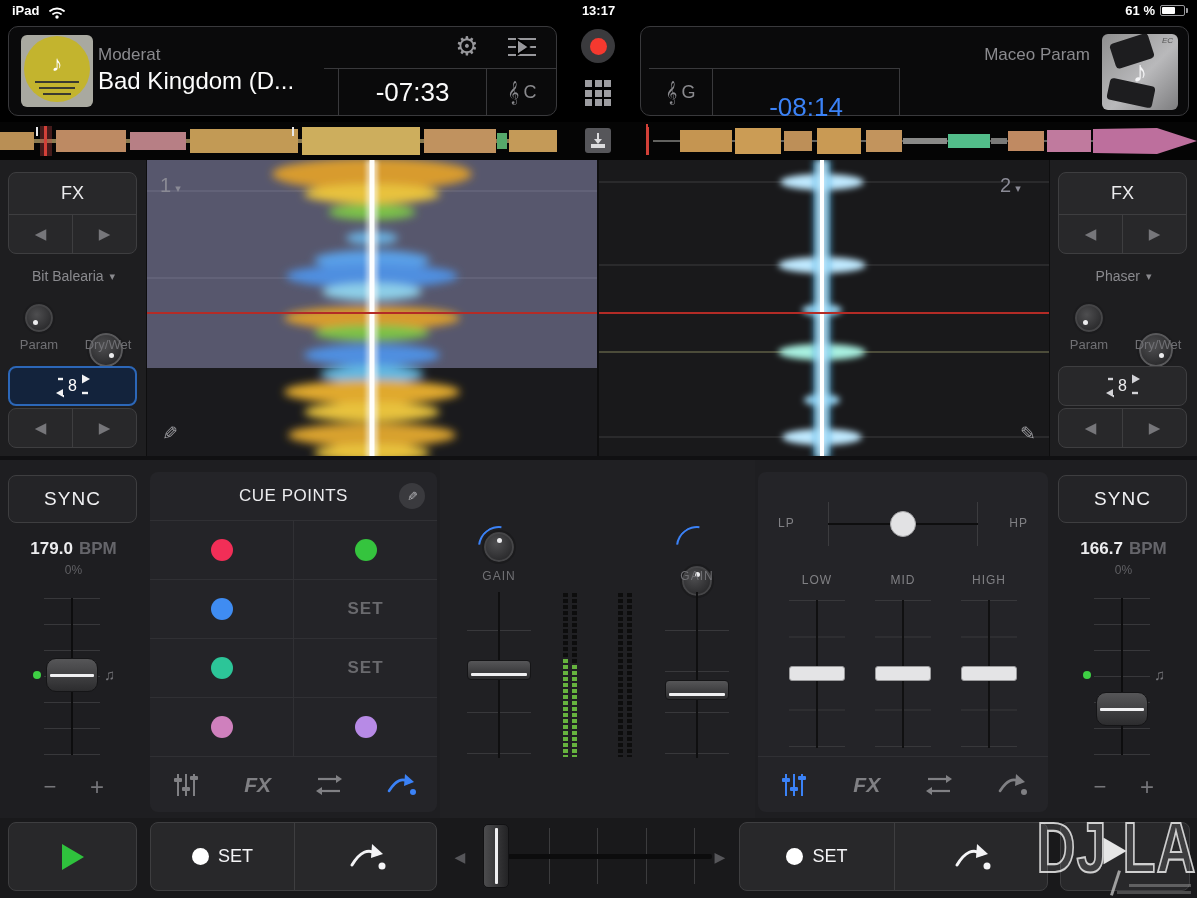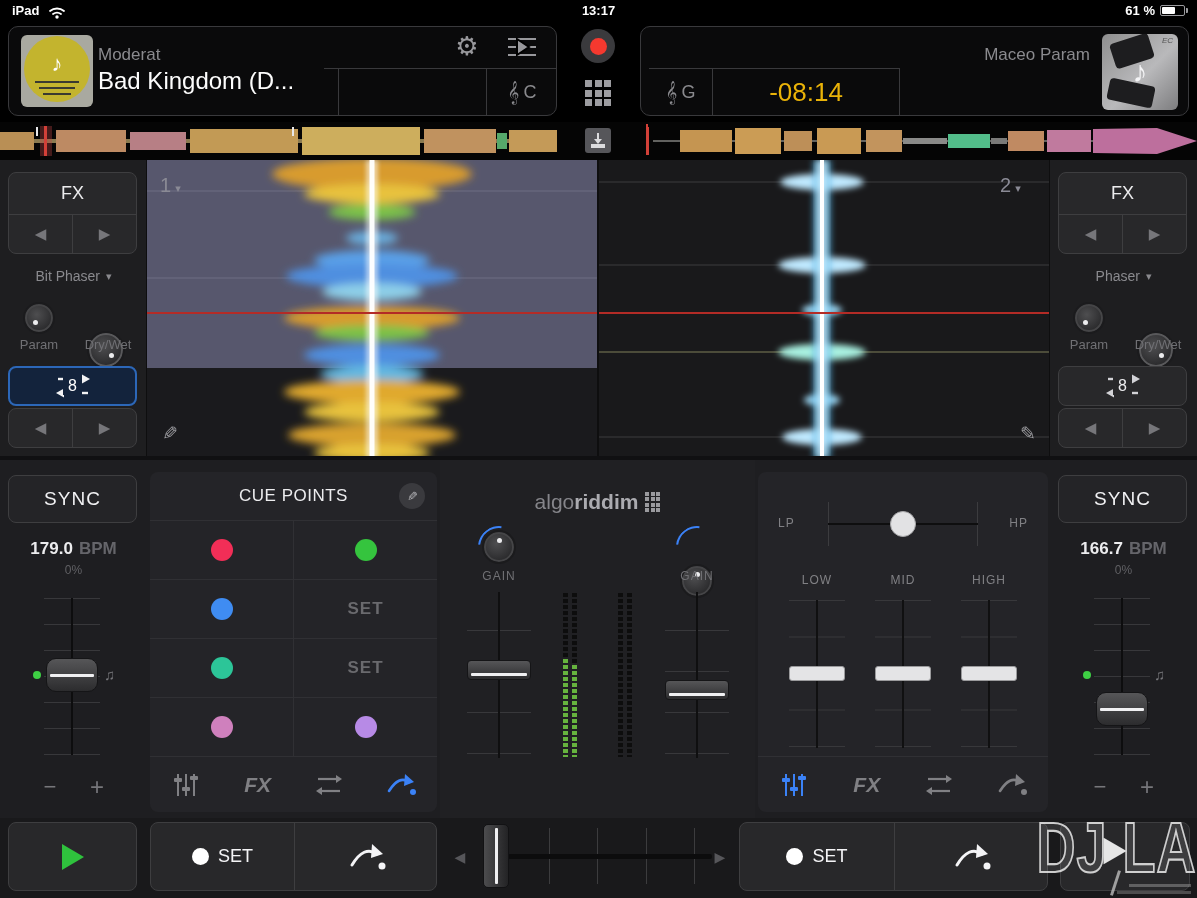--- a/index.html
+++ b/index.html
@@ -53,20 +53,21 @@
         <div class="abs ctr" style="left:0;top:14px;width:72px;height:30px;font-size:22px;color:#fff;">♪</div>
         <div class="abs" style="left:14px;top:46px;width:44px;height:2px;background:#3a3a30;"></div>
         <div class="abs" style="left:18px;top:52px;width:36px;height:2px;background:#3a3a30;"></div>
         <div class="abs" style="left:22px;top:58px;width:28px;height:2px;background:#3a3a30;"></div>
       </div>
       <div class="abs gray" style="left:89px;top:18px;font-size:17px;">Moderat</div>
       <div class="abs" style="left:89px;top:40px;font-size:24px;color:#fdfdfd;width:235px;white-space:nowrap;overflow:hidden;">Bad Kingdom (D...</div>
       <div class="abs" style="left:315px;top:41px;width:233px;height:1px;background:#39393c;"></div>
       <div class="abs" style="left:329px;top:41px;width:1px;height:48px;background:#39393c;"></div>
       <div class="abs" style="left:477px;top:41px;width:1px;height:48px;background:#39393c;"></div>
+      <div class="abs ctr" style="left:330px;top:42px;width:147px;height:47px;font-size:26px;color:#fbfbfb;">-07:33</div>
       <div class="abs ctr" style="left:478px;top:42px;width:70px;height:47px;">
         <span class="gray" style="font-size:20px;">𝄞</span>
         <span class="gray" style="font-size:18px;margin-left:4px;">C</span>
       </div>
     </div>
 
     <div class="abs ctr" style="left:450px;top:8px;width:34px;height:32px;font-size:26px;color:#98989c;">⚙</div>
     <svg class="abs" style="left:506px;top:13px;" width="32" height="24">
       <path d="M2 4 H30 M2 12 H30 M2 20 H30" stroke="#98989c" stroke-width="2" fill="none"></path>
       <polygon points="11,4 23,12 11,20" fill="#98989c" stroke="#000" stroke-width="2"></polygon>
@@ -110,21 +111,21 @@
     </svg>
 
     <div class="abs" style="left:640px;top:4px;width:549px;height:90px;border:1px solid #39393c;border-radius:10px;background:#0a0a0b;">
       <div class="abs" style="left:8px;top:41px;width:250px;height:1px;background:#39393c;"></div>
       <div class="abs" style="left:71px;top:41px;width:1px;height:48px;background:#39393c;"></div>
       <div class="abs" style="left:258px;top:41px;width:1px;height:48px;background:#39393c;"></div>
       <div class="abs ctr" style="left:8px;top:42px;width:63px;height:47px;">
         <span class="gray" style="font-size:20px;">𝄞</span>
         <span class="gray" style="font-size:18px;margin-left:4px;">G</span>
       </div>
-      <div class="abs ctr" style="left:72px;top:42px;width:186px;height:47px;font-size:26px;color:#eab308;">-08:14</div>
+      <div class="abs ctr" style="left:72px;top:57px;width:186px;height:47px;font-size:26px;color:#3b82f6;">-08:14</div>
       <div class="abs gray" style="right:98px;top:18px;font-size:17px;text-align:right;">Maceo Param</div>
       <div class="abs" style="right:10px;top:7px;width:76px;height:76px;border-radius:6px;background:linear-gradient(135deg,#8e8e8e,#b9b9bb 55%,#7d7d7f);overflow:hidden;">
         <div class="abs" style="left:10px;top:4px;width:40px;height:26px;background:#1d1d1f;transform:rotate(-18deg);border-radius:4px;"></div>
         <div class="abs" style="left:6px;top:48px;width:46px;height:22px;background:#1d1d1f;transform:rotate(12deg);border-radius:4px;"></div>
         <div class="abs ctr" style="left:18px;top:18px;width:40px;height:40px;font-size:30px;color:#f4f4f6;">♪</div>
         <div class="abs" style="right:5px;top:2px;font-size:8px;color:#555;font-style:italic;">EC</div>
       </div>
     </div>
   </div>
 
@@ -173,21 +174,21 @@
 
     <div class="abs" style="left:0;top:0;width:147px;height:300px;">
       <div class="abs btn" style="left:8px;top:12px;width:129px;height:82px;border-radius:8px;">
         <div class="abs ctr" style="left:0;top:0;width:127px;height:41px;font-size:18px;color:#ececee;">FX</div>
         <div class="abs" style="left:0;top:41px;width:127px;height:1px;background:#3e3e40;"></div>
         <div class="abs" style="left:63px;top:41px;width:1px;height:39px;background:#3e3e40;"></div>
         <div class="abs ctr" style="left:0;top:42px;width:63px;height:38px;font-size:15px;color:#76767a;">◀</div>
         <div class="abs ctr" style="left:64px;top:42px;width:63px;height:38px;font-size:15px;color:#76767a;">▶</div>
       </div>
       <div class="abs ctr" style="left:0;top:106px;width:147px;height:20px;">
-        <span style="font-size:14px;color:#8a8a8e;">Bit Phaser</span>
+        <span style="font-size:14px;color:#8a8a8e;">Bit Balearia</span>
         <span style="font-size:11px;color:#8a8a8e;margin-left:6px;">▾</span>
       </div>
       <div class="abs knob" style="left:23px;top:142px;width:32px;height:32px;">
           <span class="pip"></span>
         </div>
       <div class="abs knob" style="left:87px;top:139px;width:38px;height:38px;box-shadow:0 0 0 2px #59595b inset;">
           <span class="pip" style="left:58%;top:60%;"></span>
         </div>
       <div class="abs ctr" style="left:7px;top:176px;width:64px;height:16px;font-size:13px;color:#707074;">Param</div>
       <div class="abs ctr" style="left:75px;top:176px;width:66px;height:16px;font-size:13px;color:#707074;">Dry/Wet</div>
@@ -394,38 +395,20 @@
           <svg width="34" height="26">
             <path d="M5 19 Q15 3 25 10" stroke="#3b82f7" stroke-width="2.6" fill="none" stroke-linecap="round"></path>
             <polygon points="21,2 30,10 20,14" fill="#3b82f7"></polygon>
             <circle cx="29" cy="20" r="3" fill="#3b82f7"></circle>
           </svg>
         </span>
       </div>
     </div>
 
     <div class="abs" style="left:440px;top:0;width:315px;height:358px;background:#202023;">
-      <div class="abs ctr" style="left:0;top:28px;width:315px;height:28px;">
-        <span style="font-size:21px;color:#85858a;">algo</span>
-          <span style="font-size:21px;font-weight:bold;color:#ababb0;">riddim</span>
-        <span style="display:inline-grid;grid-template-columns:repeat(3,4px);grid-template-rows:repeat(4,4px);gap:1.5px;margin-left:7px;">
-          <span style="background:#9a9a9e;"></span>
-            <span style="background:#9a9a9e;"></span>
-            <span style="background:#9a9a9e;"></span>
-          <span style="background:#9a9a9e;"></span>
-            <span style="background:#9a9a9e;"></span>
-            <span style="background:#9a9a9e;"></span>
-          <span style="background:#9a9a9e;"></span>
-            <span style="background:#9a9a9e;"></span>
-            <span style="background:#9a9a9e;"></span>
-          <span style="background:#9a9a9e;"></span>
-            <span style="background:#9a9a9e;"></span>
-            <span style="background:#9a9a9e;"></span>
-        </span>
-      </div>
 
       <span class="abs" style="left:38px;top:66px;width:42px;height:42px;border-radius:50%;border:2.5px solid transparent;border-top-color:#3b82f7;transform:rotate(-38deg);"></span>
       <div class="abs knob" style="left:42px;top:70px;width:34px;height:34px;">
           <span class="pip" style="left:44%;top:20%;"></span>
         </div>
       <div class="abs ctr" style="left:30px;top:108px;width:58px;height:16px;font-size:12px;letter-spacing:1px;color:#707074;">GAIN</div>
       <span class="abs" style="left:236px;top:66px;width:42px;height:42px;border-radius:50%;border:2.5px solid transparent;border-top-color:#3b82f7;transform:rotate(-38deg);"></span>
       <div class="abs knob" style="left:240px;top:70px;width:34px;height:34px;">
           <span class="pip" style="left:44%;top:20%;"></span>
         </div>

